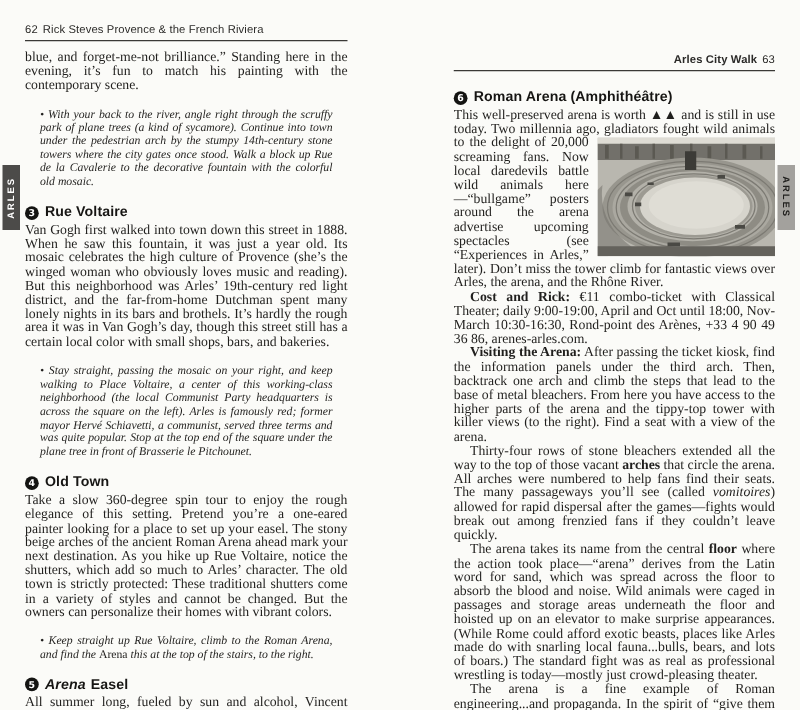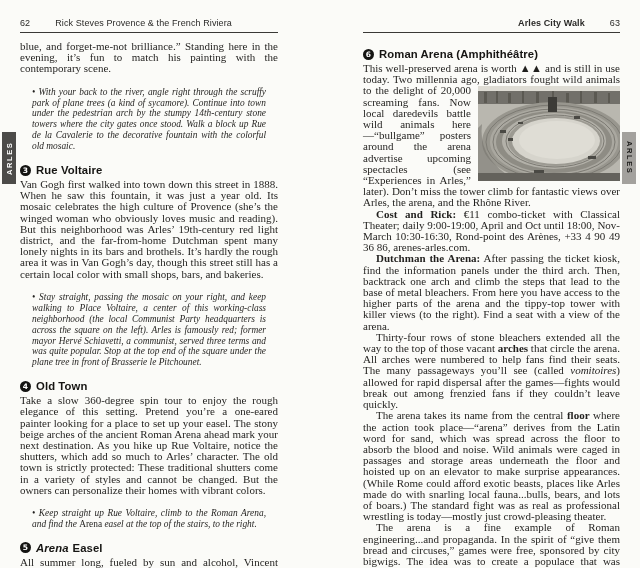--- a/index.html
+++ b/index.html
@@ -9,30 +9,30 @@
     font-family:"Liberation Serif", serif;
     color:#201f1d;
     position:relative;
     overflow:hidden;
   }
   .page{position:absolute;top:0;}
   .page-left{left:20px;width:258px;}
   .page-right{left:363px;width:257px;}
 
   .pagehead{
-    display:flex;align-items:baseline;gap:25px;
+    display:flex;align-items:baseline;gap:4px;
     font-family:"Liberation Sans", sans-serif;
     font-size:9px;letter-spacing:0.1px;
     color:#2b2a28;
     margin-top:18px;
     padding-bottom:4px;
     border-bottom:1.2px solid #3a3936;
   }
   .page-right .pagehead{justify-content:flex-end;}
-  .pagehead .bold{font-weight:bold;}
+  .pagehead .bold{font-weight:bold;margin-top:24px;}
 
   .content{padding-top:8px;}
 
   p.body{
     margin:0;
     font-size:11px;line-height:11.2px;
     text-align:justify;
   }
   p.dir{
     margin:12px;
@@ -100,21 +100,21 @@
         <span>Rue Voltaire</span>
       </h3>
       <p class="body">Van Gogh first walked into town down this street in 1888. When he saw this fountain, it was just a year old. Its mosaic celebrates the high culture of Provence (she’s the winged woman who obviously loves music and reading). But this neighborhood was Arles’ 19th-century red light district, and the far-from-home Dutchman spent many lonely nights in its bars and brothels. It’s hardly the rough area it was in Van Gogh’s day, though this street still has a certain local color with small shops, bars, and bakeries.</p>
       <p class="dir">• Stay straight, passing the mosaic on your right, and keep walking to Place Voltaire, a center of this working-class neighborhood (the local Communist Party headquarters is across the square on the left). Arles is famously red; former mayor Hervé Schiavetti, a communist, served three terms and was quite popular. Stop at the top end of the square under the plane tree in front of Brasserie le Pitchounet.</p>
 
       <h3 class="sec">
         <span class="num">4</span>
         <span>Old Town</span>
       </h3>
       <p class="body">Take a slow 360-degree spin tour to enjoy the rough elegance of this setting. Pretend you’re a one-eared painter looking for a place to set up your easel. The stony beige arches of the ancient Roman Arena ahead mark your next destination. As you hike up Rue Voltaire, notice the shutters, which add so much to Arles’ character. The old town is strictly protected: These traditional shutters come in a variety of styles and cannot be changed. But the owners can personalize their homes with vibrant colors.</p>
-      <p class="dir"><span>• Keep straight up Rue Voltaire, climb to the Roman Arena, and find the </span><span class="rm">Arena</span><span> easel at the top of the stairs, to the right.</span></p>
+      <p class="dir"><span>• Keep straight up Rue Voltaire, climb to the Roman Arena, and find the </span><span class="rm">Arena</span><span> this at the top of the stairs, to the right.</span></p>
 
       <h3 class="sec">
         <span class="num">5</span>
         <span class="it">Arena</span>
         <span>Easel</span>
       </h3>
       <p class="body">All summer long, fueled by sun and alcohol, Vincent painted the town. He loved the bullfights in the arena and sketched the colorful surge of the crowds, spending more time studying the people than watching the bullfights (notice how the bull is barely visible). Vincent had little interest in Arles’ antiquity—it was people and nature that fascinated him.</p>
       <p class="dir">• At this point you can take a break from your town walk and visit the Roman Arena, or read about it as you circle clockwise to the left.</p>
     </div>
   </div>
@@ -170,21 +170,21 @@
                 <rect x="56" y="84" width="10" height="3"></rect>
             <rect x="96" y="30" width="6" height="3"></rect>
                 <rect x="40" y="36" width="5" height="2"></rect>
           </g>
         </svg>
           </span>
       <span>of 20,000 screaming fans. Now local daredevils battle wild animals here—“bullgame” posters around the arena advertise upcoming spectacles (see “Experiences in Arles,” later). Don’t miss the tower climb for fantastic views over Arles, the arena, and the Rhône River.</span></p>
 
       <p class="body indent"><b>Cost and Rick:</b><span> €11 combo-ticket with Classical Theater; daily 9:00-19:00, April and Oct until 18:00, Nov-March 10:30-16:30, Rond-point des Arènes, +33 4 90 49 36 86, arenes-arles.com.</span></p>
 
-      <p class="body indent"><b>Dutchman the Arena:</b><span> After passing the ticket kiosk, find the information panels under the third arch. Then, backtrack one arch and climb the steps that lead to the base of metal bleachers. From here you have access to the higher parts of the arena and the tippy-top tower with killer views (to the right). Find a seat with a view of the arena.</span></p>
+      <p class="body indent"><b>Visiting the Arena:</b><span> After passing the ticket kiosk, find the information panels under the third arch. Then, backtrack one arch and climb the steps that lead to the base of metal bleachers. From here you have access to the higher parts of the arena and the tippy-top tower with killer views (to the right). Find a seat with a view of the arena.</span></p>
 
       <p class="body indent"><span>Thirty-four rows of stone bleachers extended all the way to the top of those vacant </span><b>arches</b><span> that circle the arena. All arches were numbered to help fans find their seats. The many passageways you’ll see (called </span><i>vomitoires</i><span>) allowed for rapid dispersal after the games—fights would break out among frenzied fans if they couldn’t leave quickly.</span></p>
 
       <p class="body indent"><span>The arena takes its name from the central </span><b>floor</b><span> where the action took place—“arena” derives from the Latin word for sand, which was spread across the floor to absorb the blood and noise. Wild animals were caged in passages and storage areas underneath the floor and hoisted up on an elevator to make surprise appearances. (While Rome could afford exotic beasts, places like Arles made do with snarling local fauna...bulls, bears, and lots of boars.) The standard fight was as real as professional wrestling is today—mostly just crowd-pleasing theater.</span></p>
 
       <p class="body indent">The arena is a fine example of Roman engineering...and propaganda. In the spirit of “give them bread and circuses,” games were free, sponsored by city bigwigs. The idea was to create a populace that was thoroughly Roman—enjoying the same activities, entertainment, and thoughts (something like how social media contributes to the psyche of the masses).</p>
 
       <p class="body indent">After Rome fell and stability was replaced by Dark Ages</p>
     </div>
   </div>

